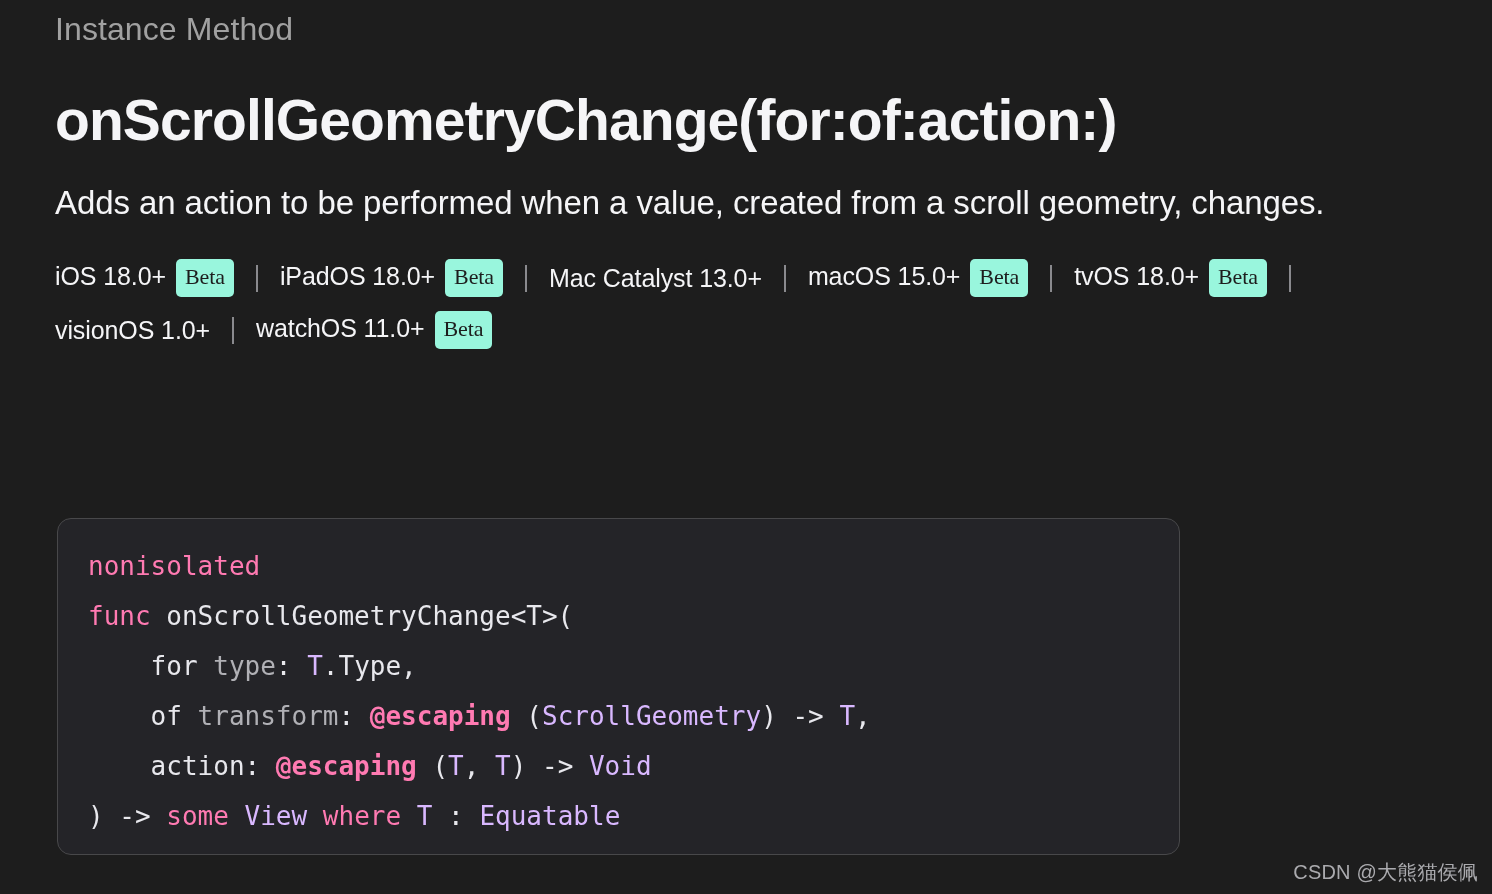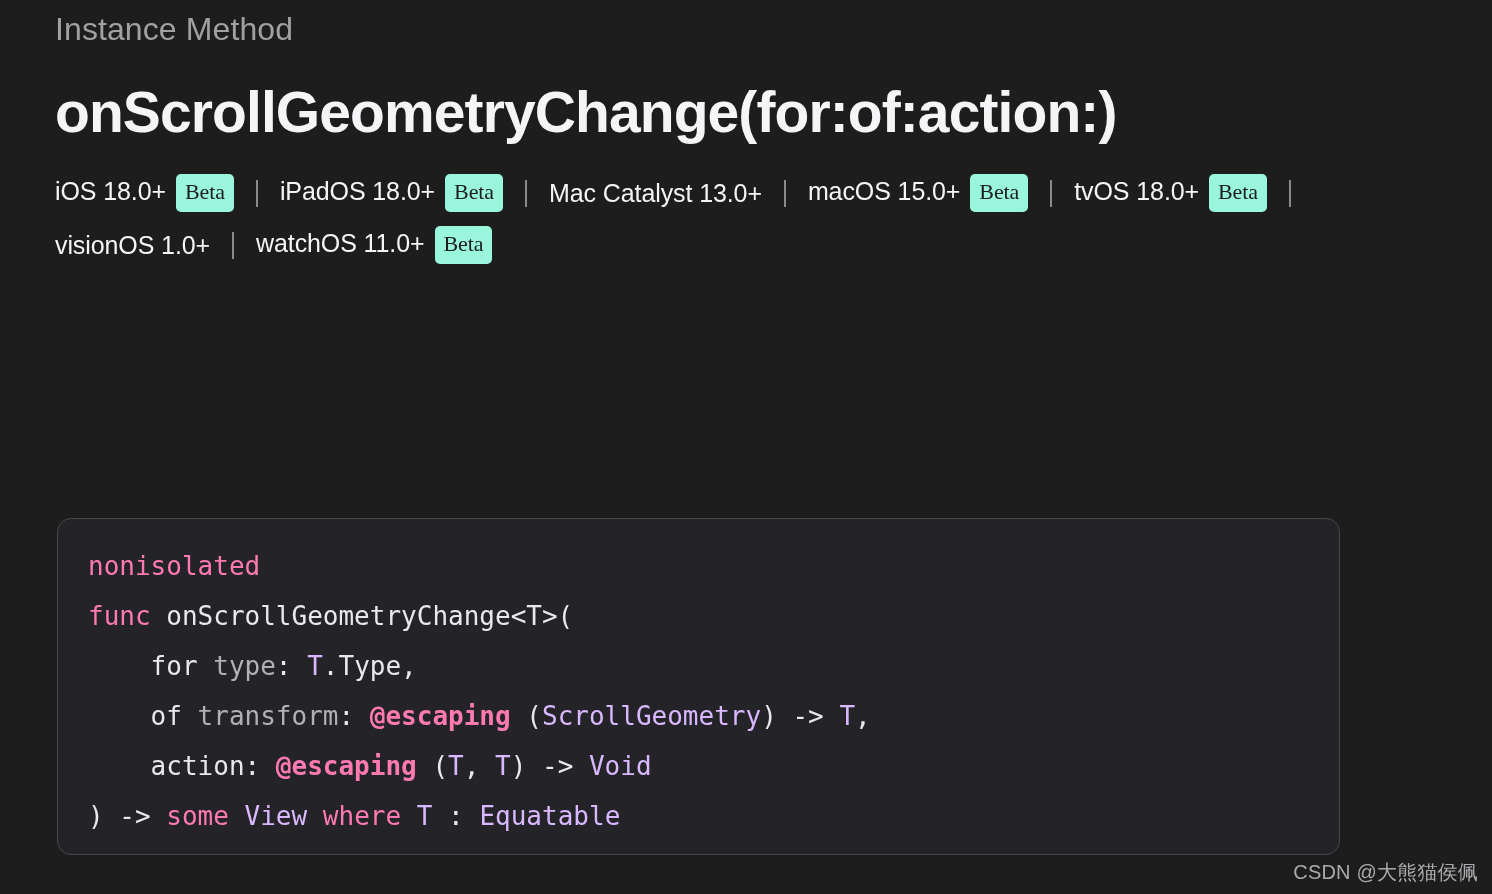--- a/index.html
+++ b/index.html
@@ -34,21 +34,21 @@
     line-height: 42px;
   }
 
   
   .title {
     color: #f5f5f7;
     font-size: 57px;
     font-weight: 700;
     letter-spacing: -0.9px;
     line-height: 70px;
-    margin-top: 27px;
+    margin-top: 35px;
     white-space: nowrap;
   }
 
   
   .abstract {
     color: #f5f5f7;
     font-size: 33px;
     font-weight: 400;
     line-height: 59px;
     letter-spacing: -0.1px;
@@ -98,21 +98,21 @@
     background: #8a8a8e;
     margin: 0 22px;
     flex: none;
   }
 
   
   .code-block {
     position: absolute;
     left: 57px;
     top: 518px;
-    width: 1283px;
+    width: 1123px;
     height: 337px;
     background: #242428;
     border: 1px solid #48484a;
     border-radius: 14px;
     padding: 22px 30px;
     overflow: hidden;
   }
 
   .code {
     font-family: "DejaVu Sans Mono", "Liberation Mono", monospace;
@@ -143,20 +143,21 @@
 </style>
 </head>
 <body>
 
 <div class="page">
 
   <div class="eyebrow">Instance Method</div>
 
   <h1 class="title">onScrollGeometryChange(for:of:action:)</h1>
 
+  <p class="abstract">Adds an action to be performed when a value, created from a scroll geometry, changes.</p>
 
   <div class="availability">
       <span class="avail-item">
         <span>iOS 18.0+</span>
         <span class="beta-badge">Beta</span>
       </span>
       <span class="avail-sep"></span>
       <span class="avail-item">
         <span>iPadOS 18.0+</span>
         <span class="beta-badge">Beta</span>

